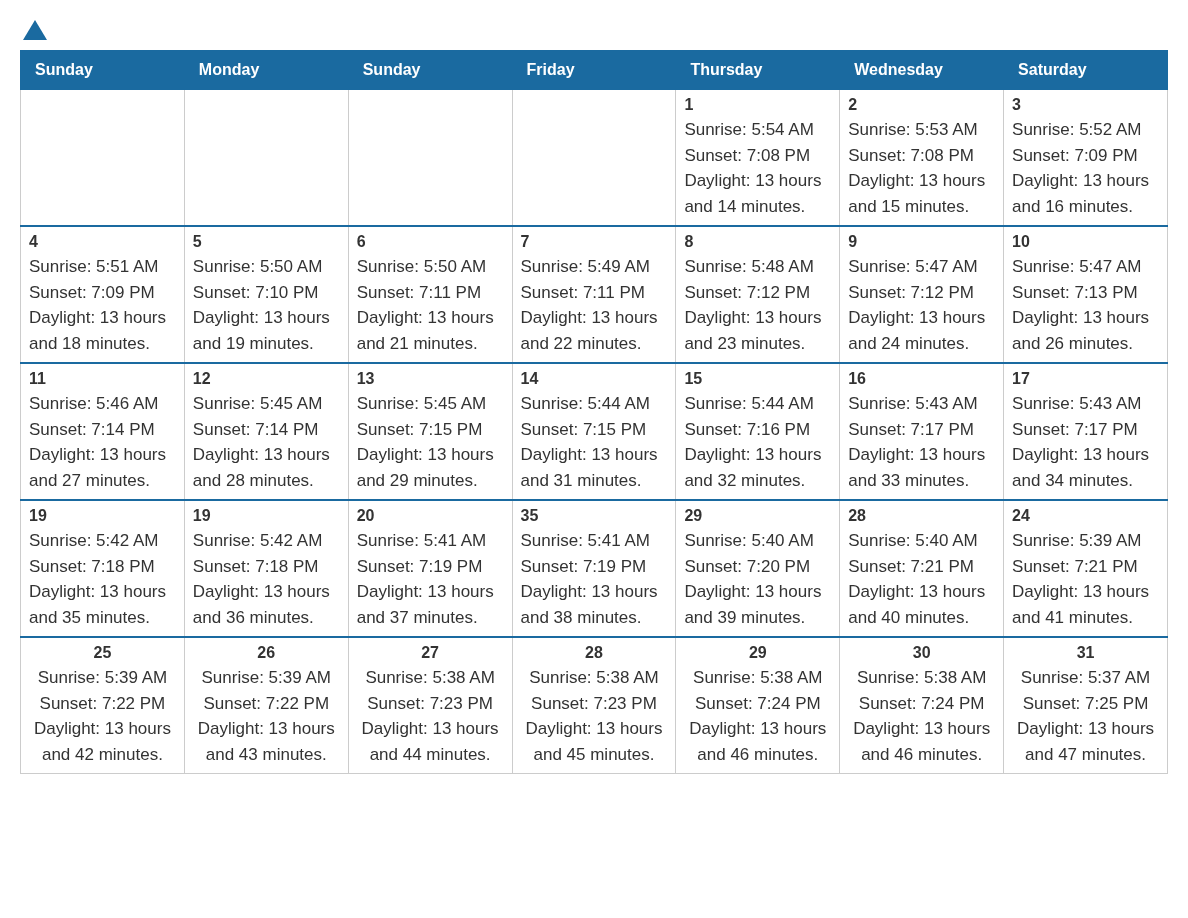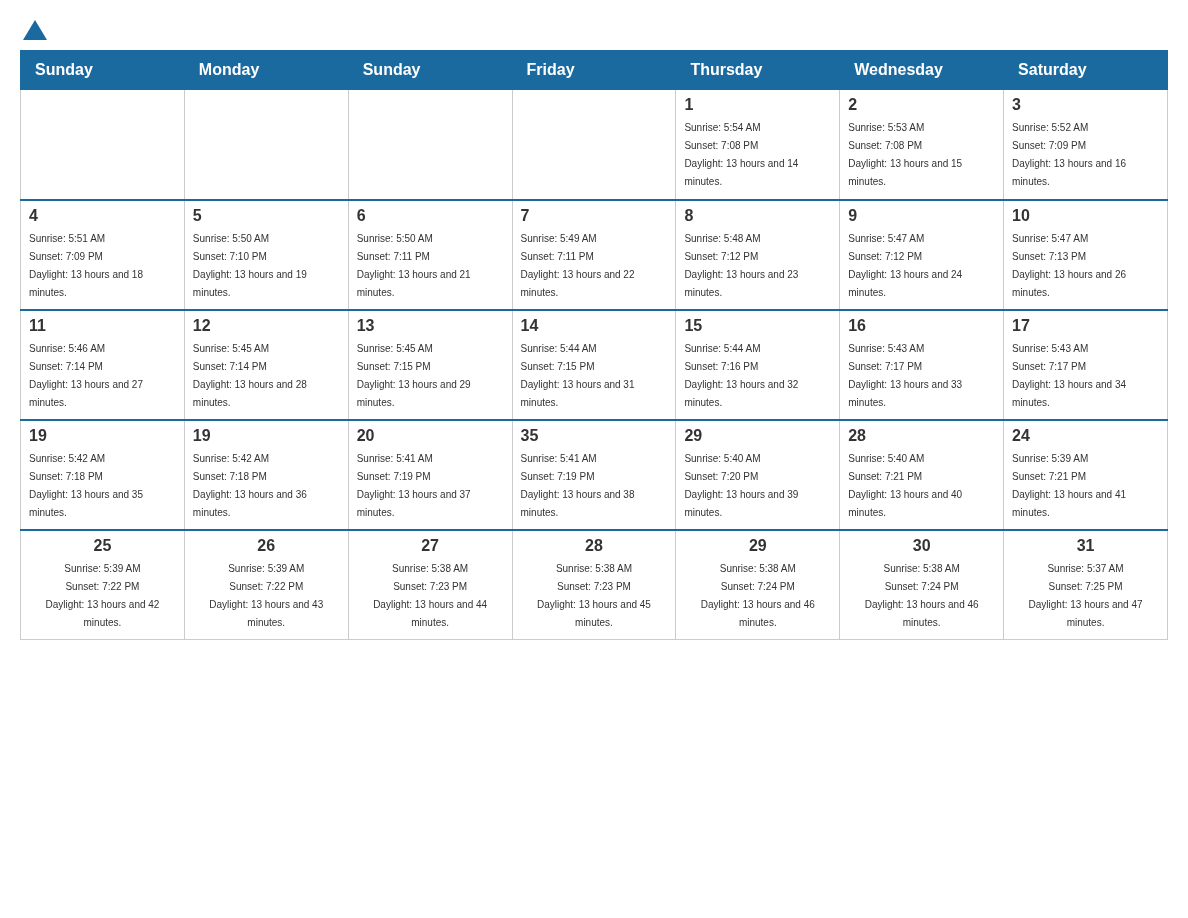--- a/index.html
+++ b/index.html
@@ -86,21 +86,21 @@
       background: #ffffff;
     }
     .day-number {
       font-size: 16px;
       font-weight: bold;
       color: #333333;
       display: block;
       margin-bottom: 3px;
     }
     .day-info {
-      font-size: 10px;
+      font-size: 17px;
       color: #333333;
       line-height: 1.5;
     }
     .last-row td {
       border-bottom: 1px solid #cccccc;
       text-align: center;
     }
   </style>
 </head>
 <body>

